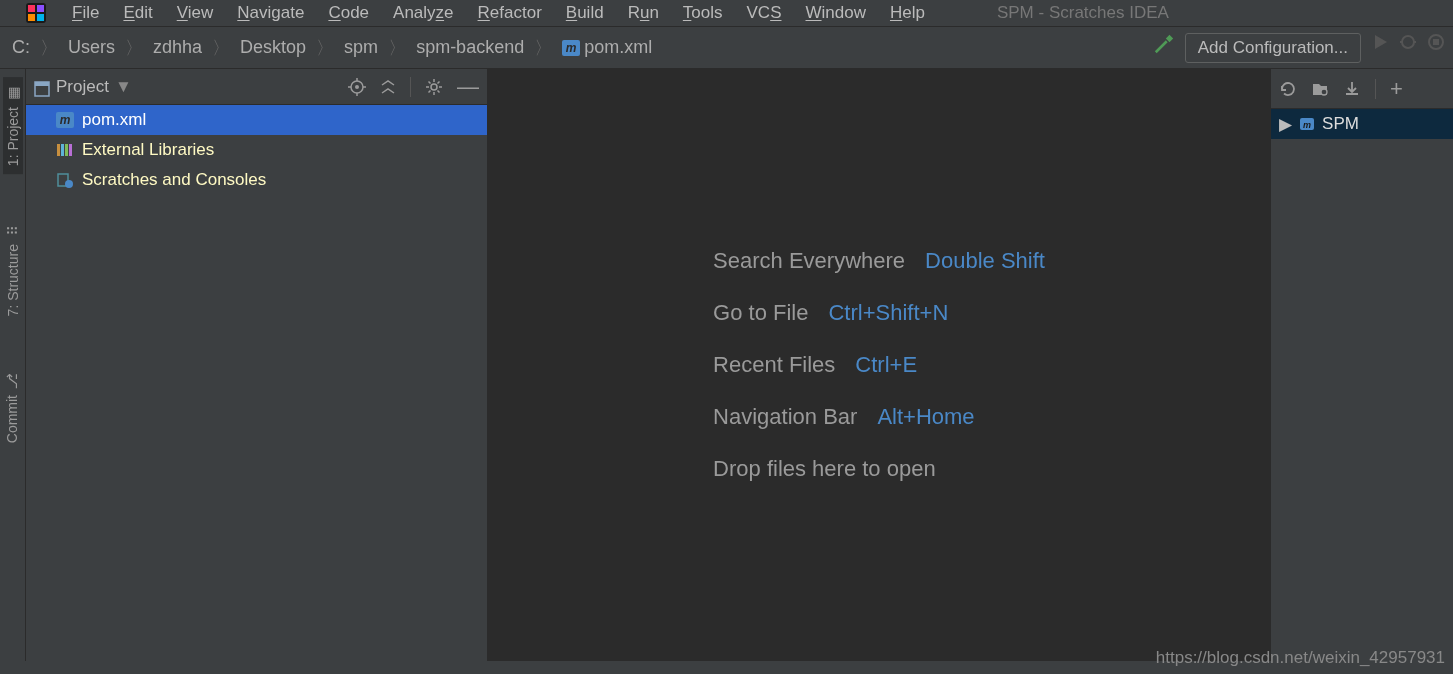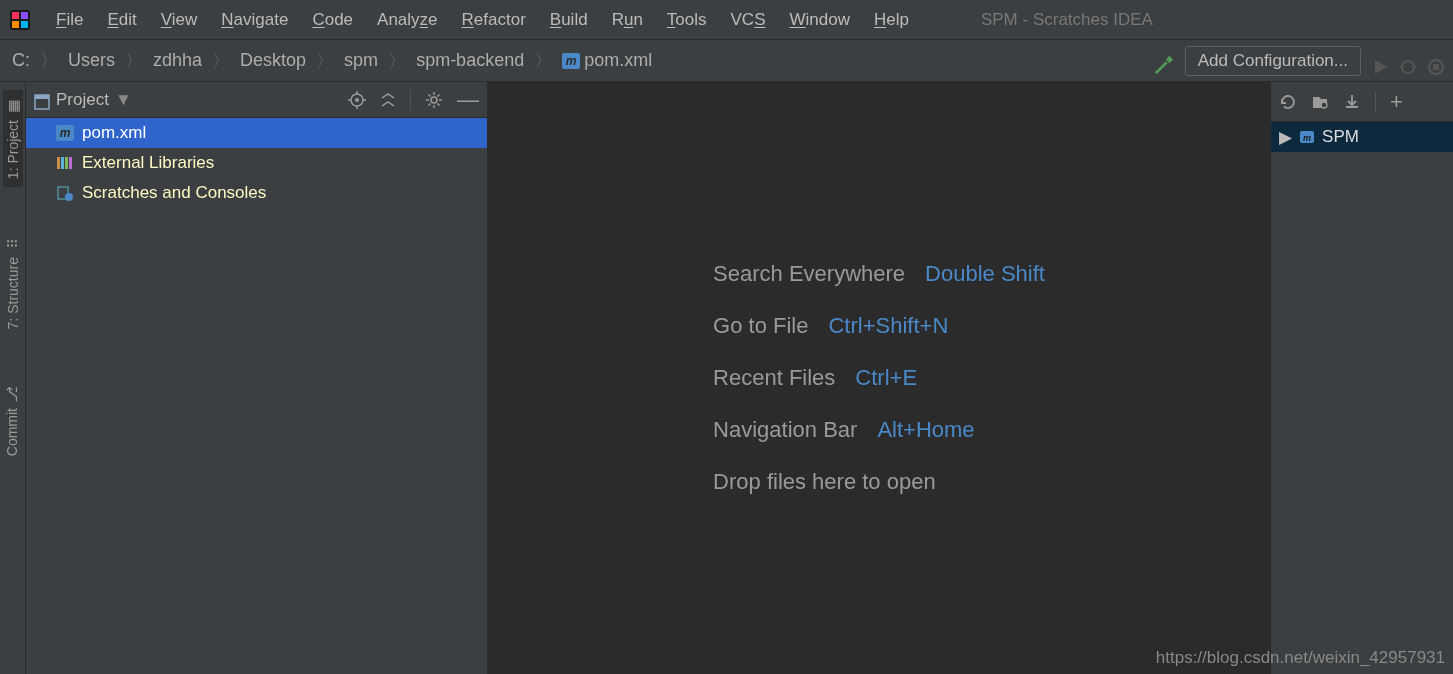--- a/index.html
+++ b/index.html
@@ -1,31 +1,31 @@
 <!DOCTYPE html>
 <html><head>
 <meta charset="utf-8">
 <style>
 * { margin: 0; padding: 0; box-sizing: border-box; font-family: "Segoe UI", Arial, sans-serif; }
 body { background: #3c3f41; color: #bbbbbb; width: 1453px; height: 674px; overflow: hidden; position: relative; }
 
 
-.menubar { height: 40px; background: #3c3f41; display: flex; align-items: center; padding: 0 8px; border-bottom: 1px solid #2b2b2b; }
+.menubar { height: 27px; background: #3c3f41; display: flex; align-items: center; padding: 0 24px; border-bottom: 1px solid #2b2b2b; }
 .app-icon { width: 24px; height: 24px; margin-right: 12px; display:flex; align-items:center; justify-content:center; }
 .menubar-items { display: flex; gap: 0; }
 .menu-item { padding: 4px 12px; color: #bbbbbb; font-size: 17px; cursor: pointer; }
 .menu-item u { text-decoration: underline; text-underline-offset: 2px; }
 .window-title { margin-left: 60px; color: #777; font-size: 17px; }
 
 
 .navbar { height: 42px; background: #3c3f41; display: flex; align-items: center; padding: 0 8px; border-bottom: 1px solid #2b2b2b; }
 .breadcrumb { display: flex; align-items: center; gap: 4px; font-size: 18px; color: #adadad; }
 .crumb { display: flex; align-items: center; gap: 4px; padding: 2px 4px; }
 .crumb-sep { color: #666; font-size: 18px; padding: 0 2px; }
-.right-tools { margin-left: auto; display: flex; align-items: flex-end; gap: 10px; }
+.right-tools { margin-left: auto; display: flex; align-items: flex-start; gap: 10px; }
 .hammer-icon { color: #4f9a56; }
 .config-btn { background: #3c3f41; border: 1px solid #5e6060; color: #bbbbbb; padding: 4px 12px; font-size: 17px; border-radius: 3px; cursor: pointer; }
 .dim-icon { color: #555; }
 
 
 .body-row { display: flex; height: calc(100% - 82px); }
 
 
 .left-gutter { width: 26px; background: #3c3f41; border-right: 1px solid #2b2b2b; display: flex; flex-direction: column; align-items: center; padding-top: 8px; gap: 40px; }
 .gutter-tab { writing-mode: vertical-rl; transform: rotate(180deg); font-size: 14px; color: #9b9b9b; cursor: pointer; display:flex; align-items:center; gap:6px; padding: 8px 2px;}

